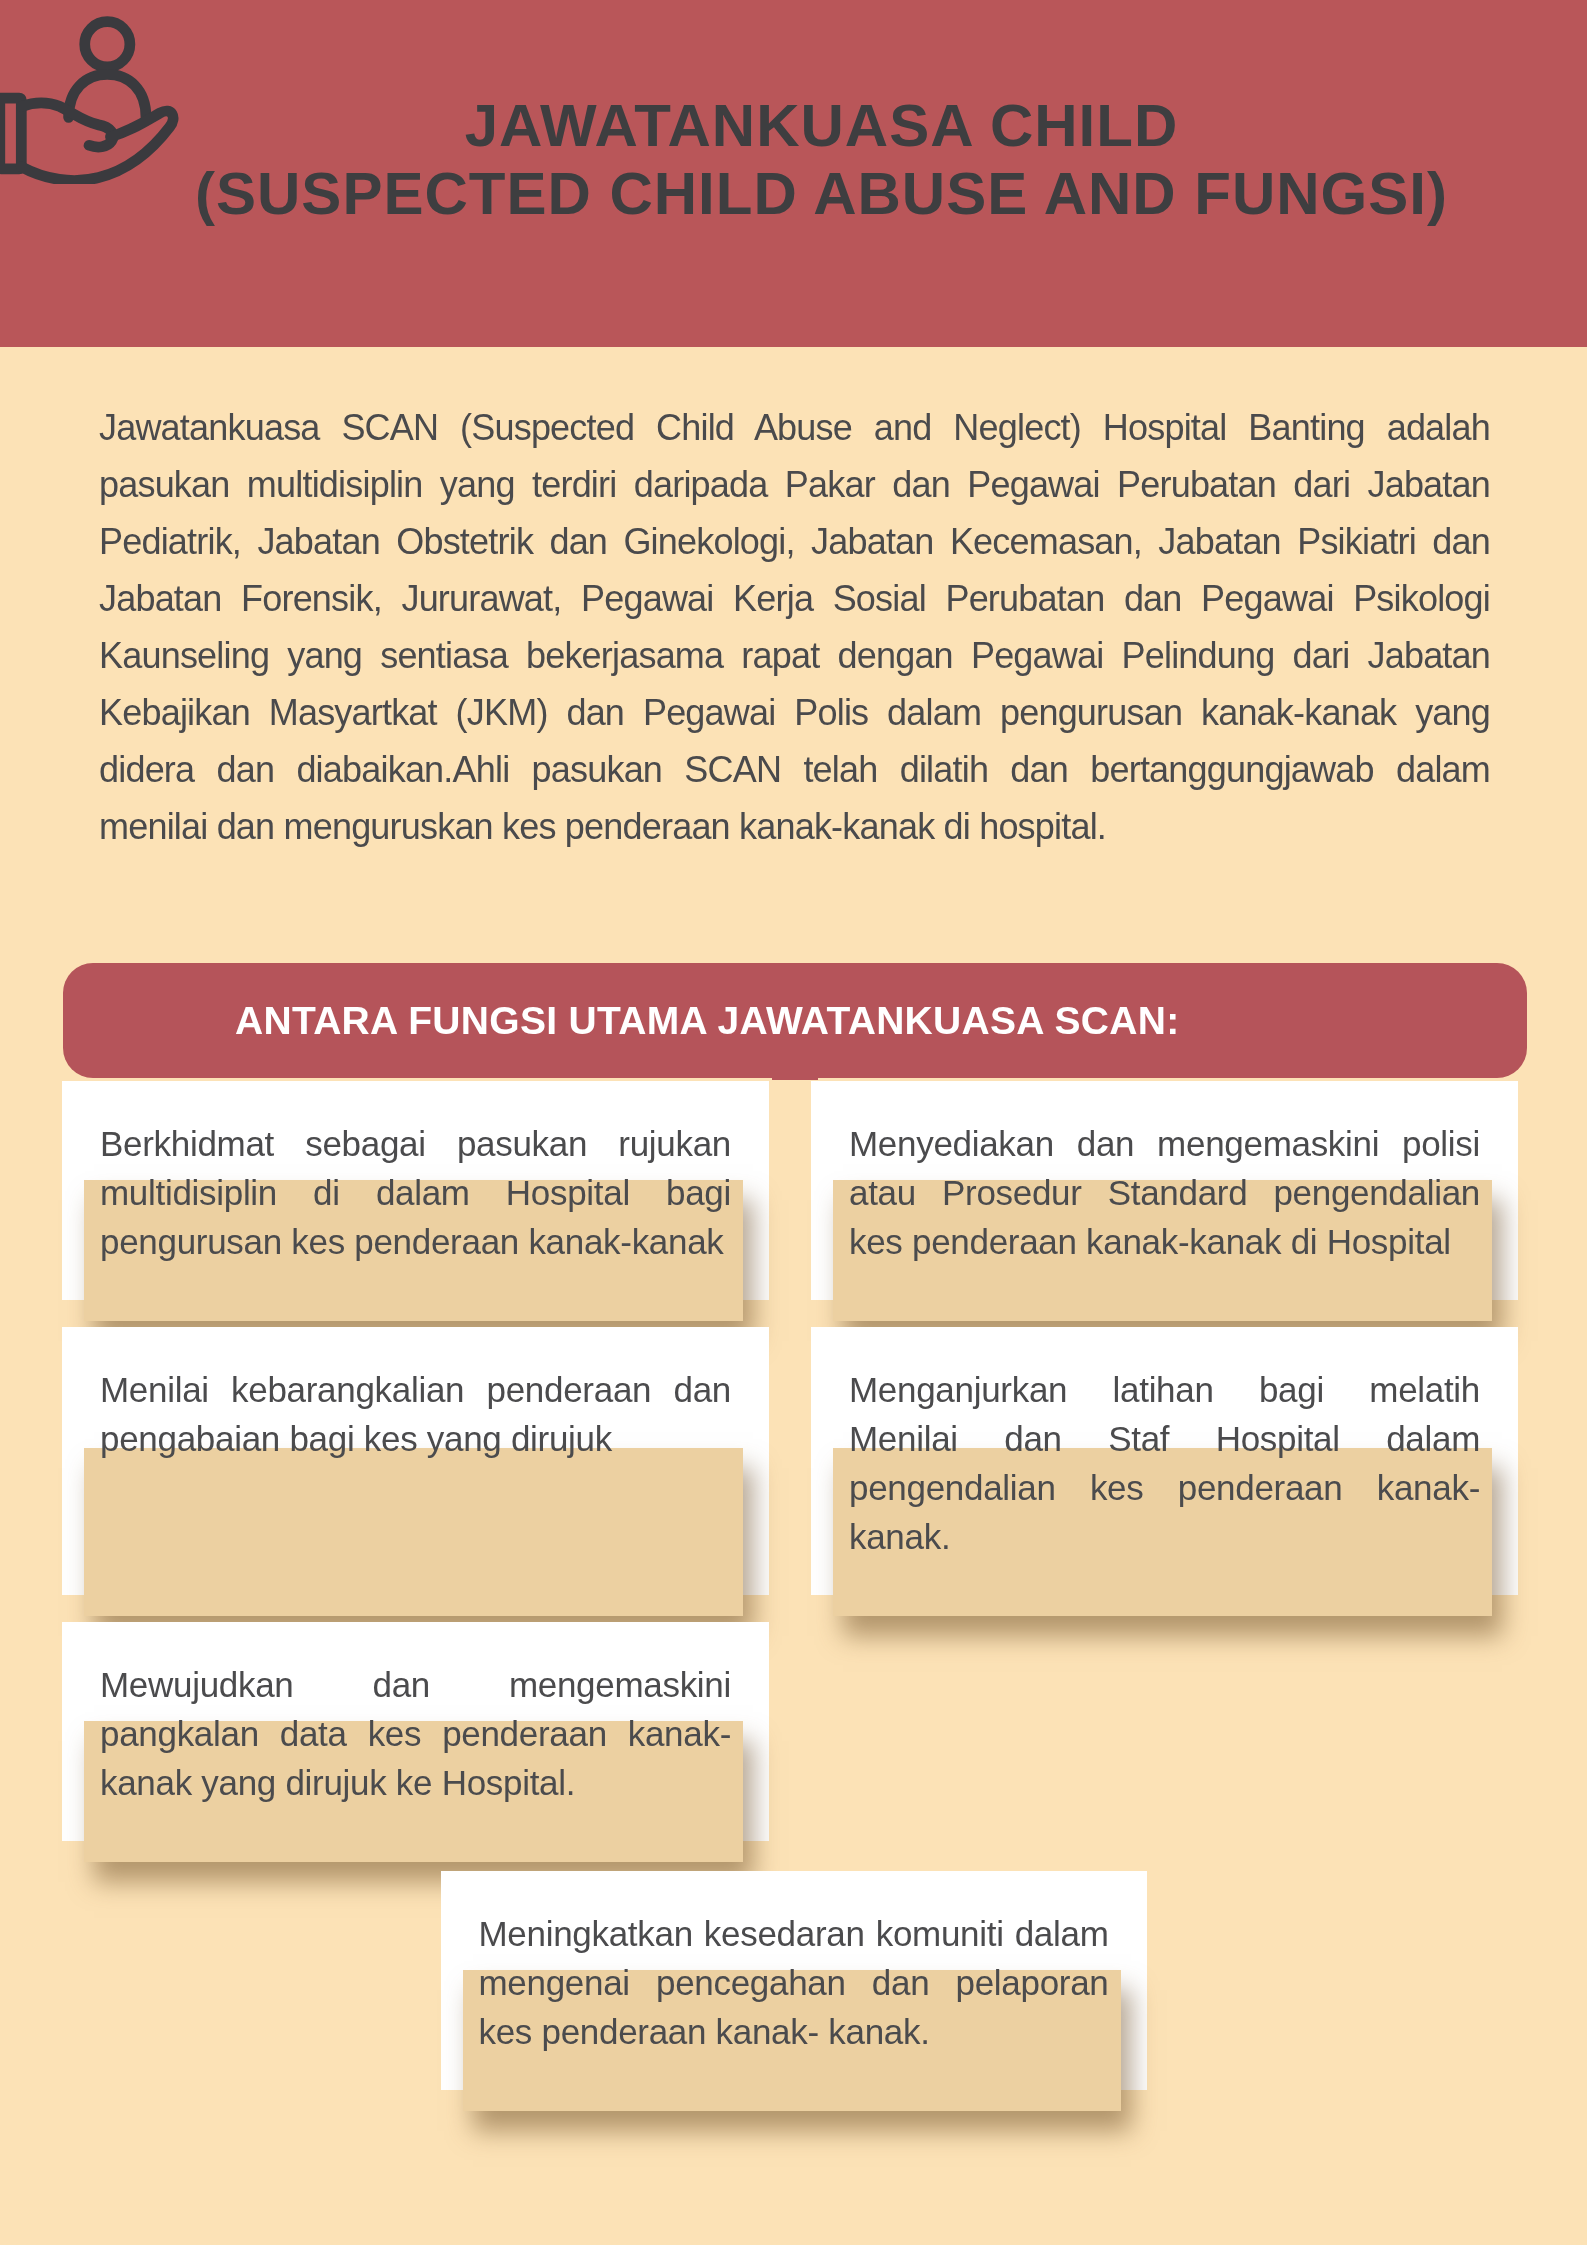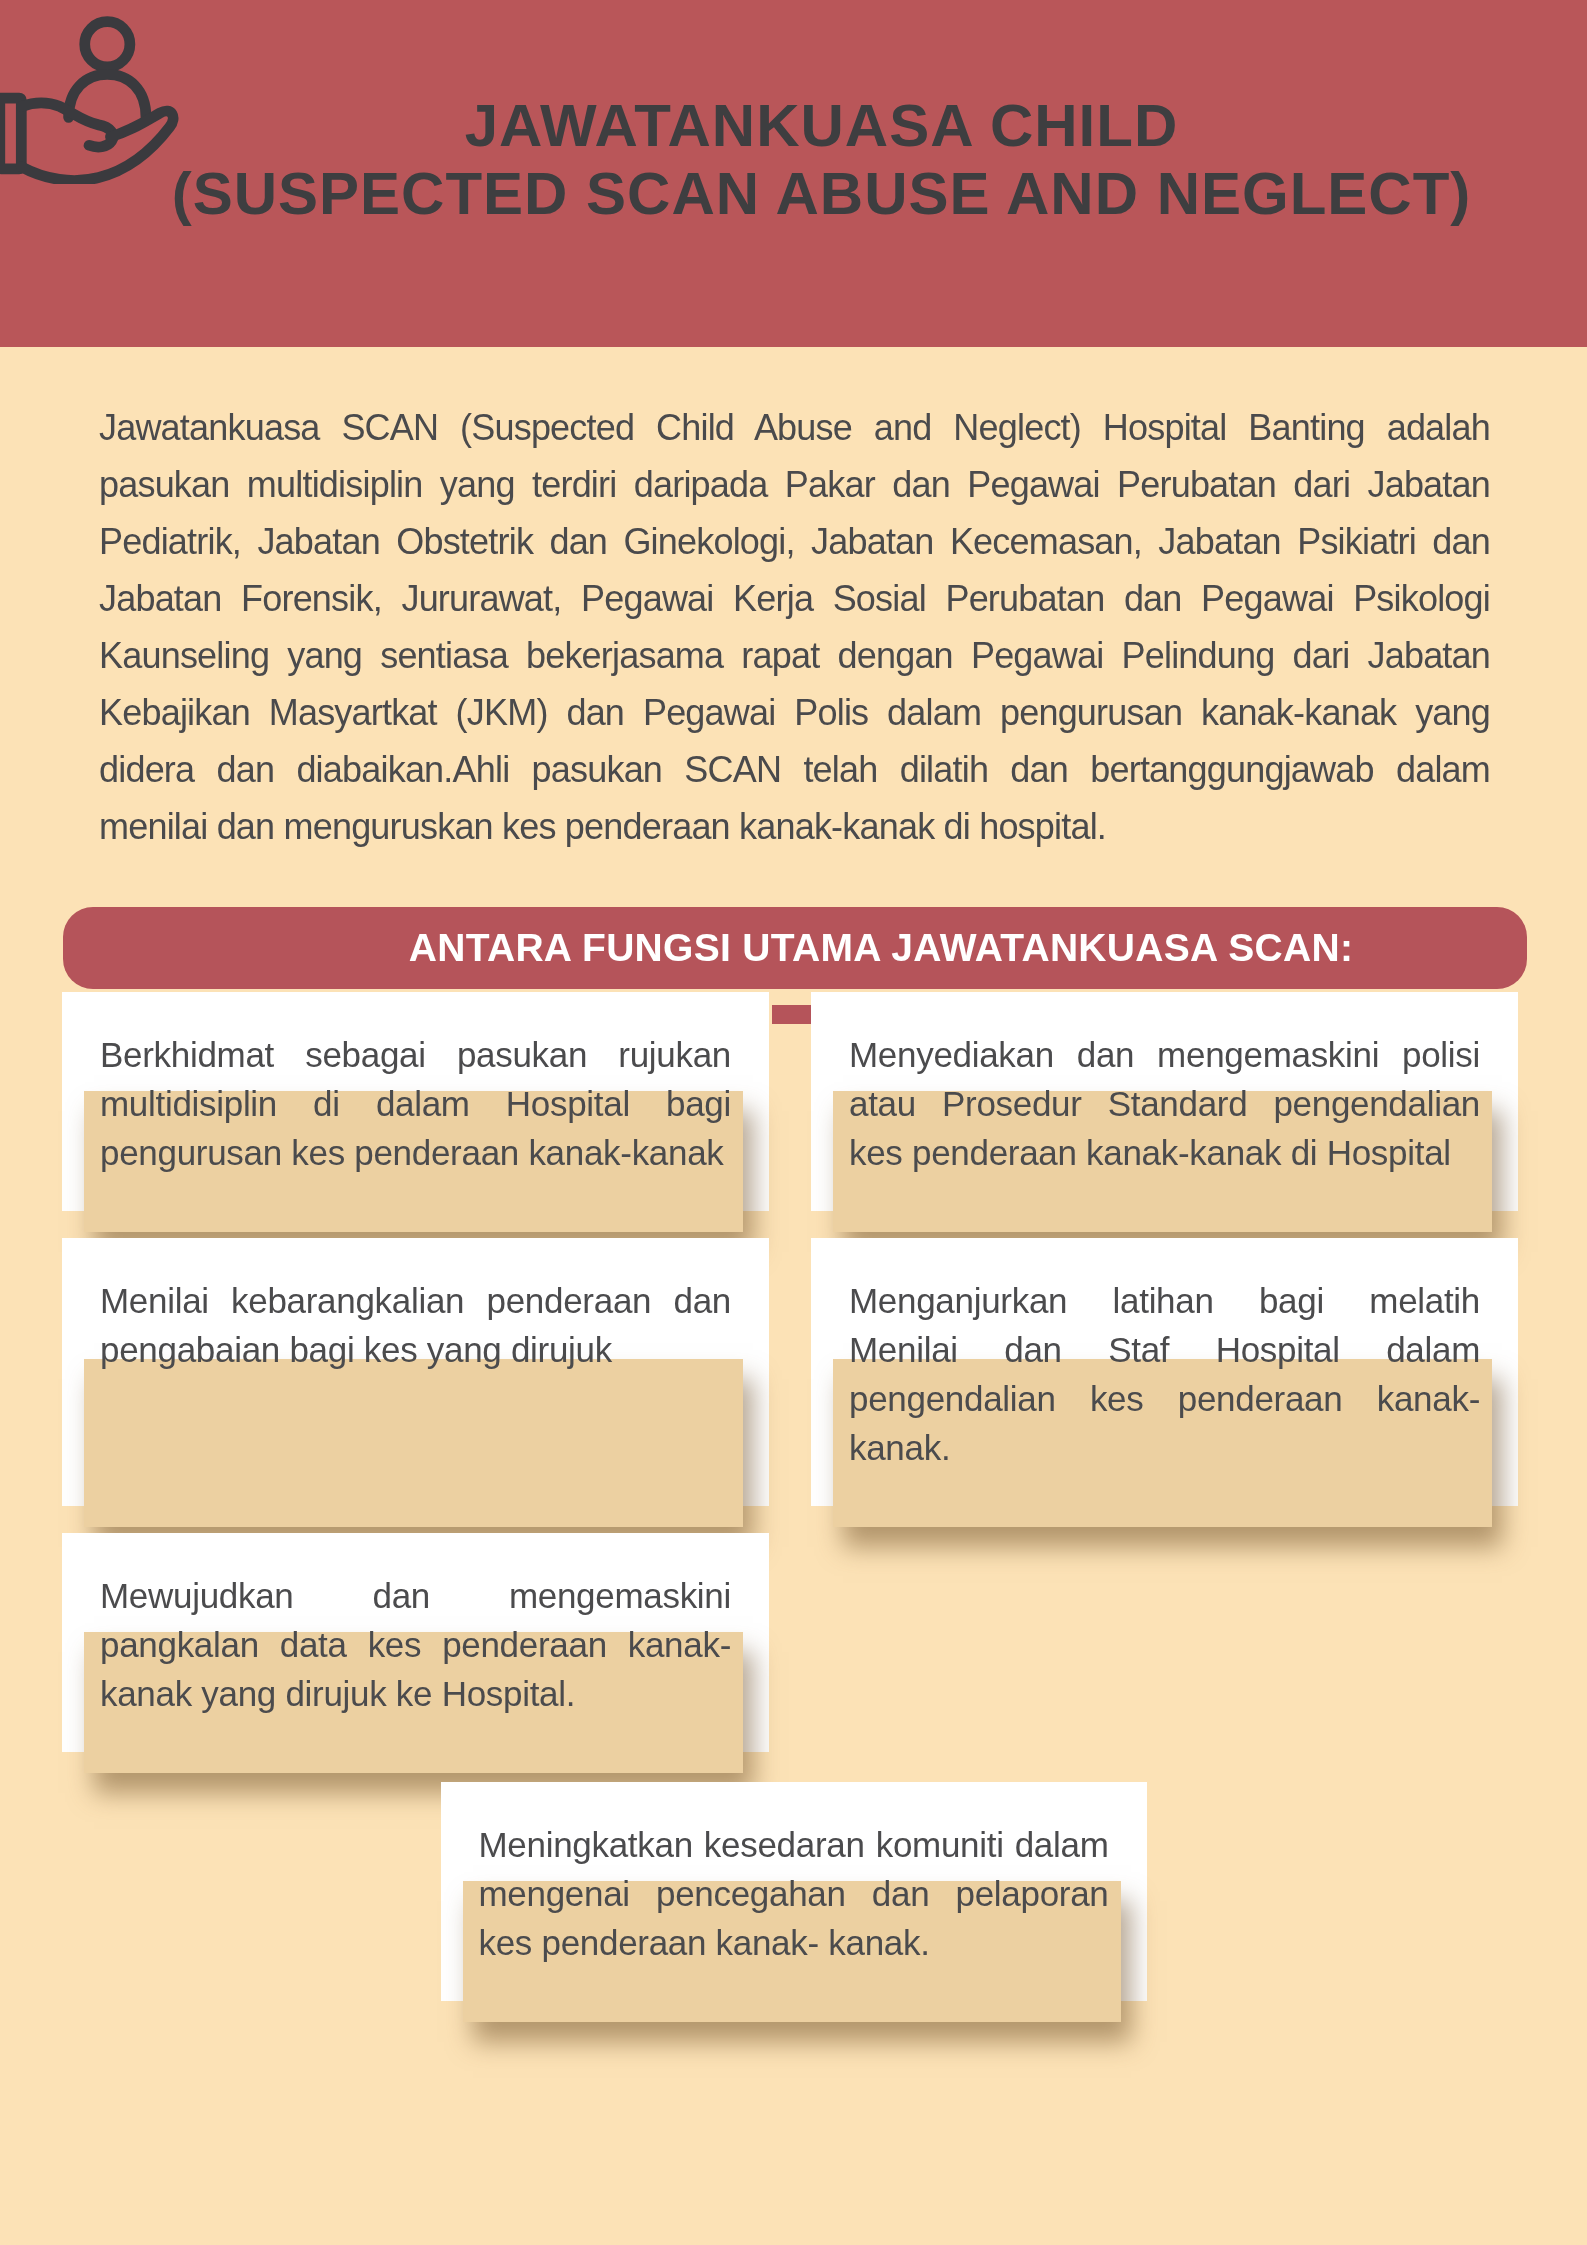--- a/index.html
+++ b/index.html
@@ -39,29 +39,28 @@
     text-align:justify;
     color:#4a4a4c;
     font-size:36px;
     line-height:57px;
     letter-spacing:-0.8px;
   }
 
   
   .section-heading{
     position:relative;
-    margin:52px 60px 0 63px;
-    height:82px;
+    margin:108px 60px 0 63px;
+    height:115px;
     background:#b5545a;
     border-radius:30px;
     display:flex;
     align-items:center;
     padding-left:172px;
     box-sizing:border-box;
-    justify-content:center;
   }
   .section-heading .heading-text{
     color:#ffffff;
     font-weight:bold;
     font-size:39px;
     letter-spacing:0.3px;
   }
   .heading-notch{
     position:absolute;
     top:98px;left:50%;
@@ -121,21 +120,21 @@
       <path d="M68 98 C68 72 84 58 104 58 C124 58 140 72 140 98"></path>
 
       <rect x="4" y="80" width="20" height="66" rx="2"></rect>
 
       <path d="M24 88 C38 83 50 84 60 88 C74 95 82 102 96 105 C107 107 112 114 108 120 C104 126 95 127 87 124"></path>
 
       <path d="M24 144 C46 156 72 160 96 154 C124 147 146 128 162 107 C169 98 164 88 153 94 C139 102 125 111 107 116"></path>
     </svg>
     <div class="hero-title">
       <div>JAWATANKUASA CHILD</div>
-      <div>(SUSPECTED SCAN ABUSE AND NEGLECT)</div>
+      <div>(SUSPECTED CHILD ABUSE AND FUNGSI)</div>
     </div>
   </header>
 
   <p class="intro">Jawatankuasa SCAN (Suspected Child Abuse and Neglect) Hospital Banting adalah pasukan multidisiplin yang terdiri daripada Pakar dan Pegawai Perubatan dari Jabatan Pediatrik, Jabatan Obstetrik dan Ginekologi, Jabatan Kecemasan, Jabatan Psikiatri dan Jabatan Forensik, Jururawat, Pegawai Kerja Sosial Perubatan dan Pegawai Psikologi Kaunseling yang sentiasa bekerjasama rapat dengan Pegawai Pelindung dari Jabatan Kebajikan Masyartkat (JKM) dan Pegawai Polis dalam pengurusan kanak-kanak yang didera dan diabaikan.Ahli pasukan SCAN telah dilatih dan bertanggungjawab dalam menilai dan menguruskan kes penderaan kanak-kanak di hospital.</p>
 
   <div class="section-heading">
     <span class="heading-text">ANTARA FUNGSI UTAMA JAWATANKUASA SCAN:</span>
     <span class="heading-notch"></span>
   </div>
 

